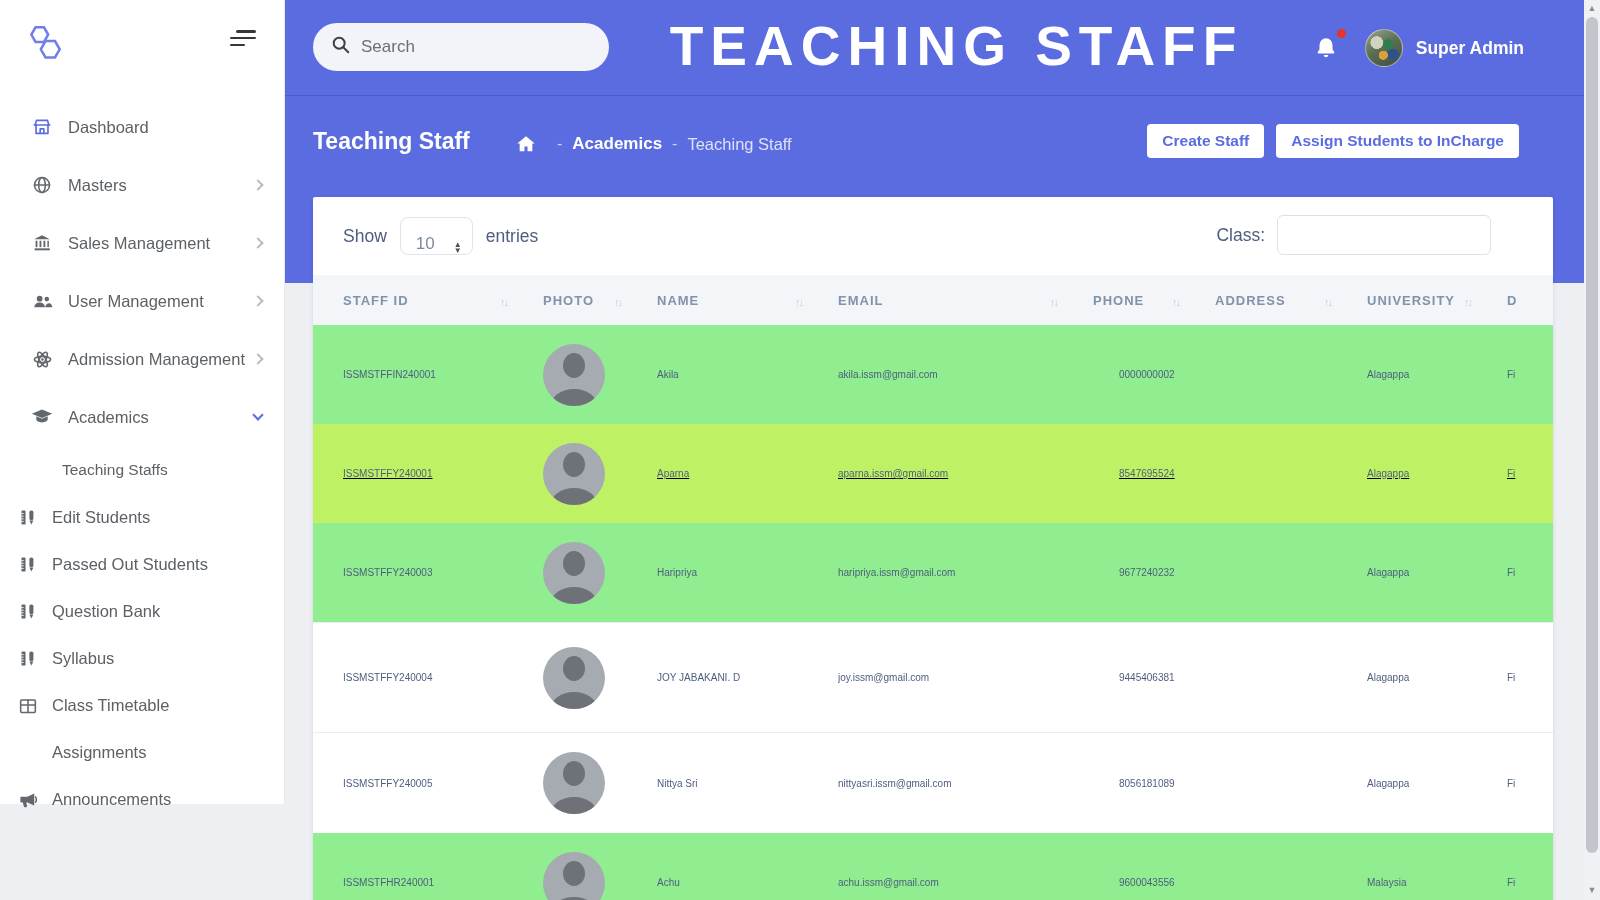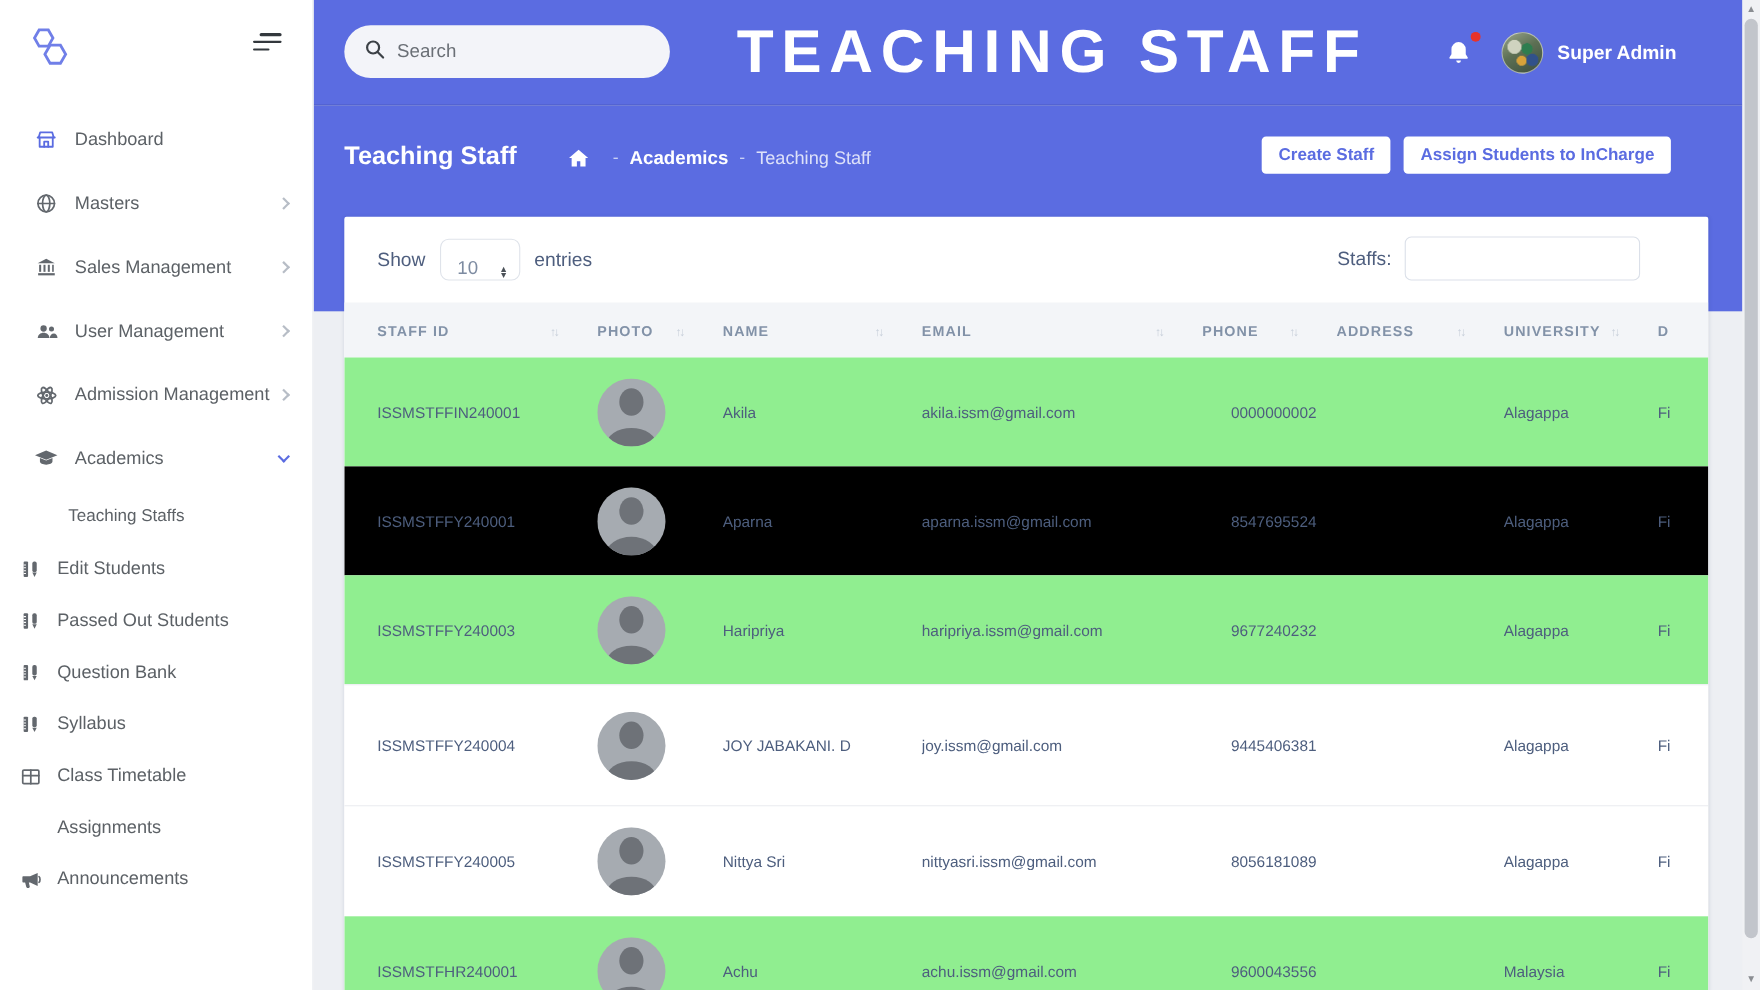--- a/index.html
+++ b/index.html
@@ -1,20 +1,20 @@
 <!DOCTYPE html>
 <html><head>
 <meta charset="utf-8">
 <style>
   * { margin:0; padding:0; box-sizing:border-box; }
   html,body { width:1600px; height:900px; overflow:hidden; font-family:"Liberation Sans", sans-serif; }
   .app { position:relative; width:1600px; height:900px; background:#edeff3; overflow:hidden; }
 
   
-  .sidebar { position:absolute; left:0; top:0; width:285px; height:900px; background:#fff;
+  .sidebar { position:absolute; left:0; top:0; width:285px; height:804px; background:#fff;
              border-right:1px solid #e7e9ee; z-index:5; }
   .sb-head { position:relative; height:96px; }
   .logo { position:absolute; left:24px; top:22px; }
   .hamburger { position:absolute; right:28px; top:30px; width:26px; height:18px; cursor:pointer; }
   .hamburger i { display:block; background:#33383d; height:2.6px; border-radius:2px; margin-bottom:4.2px; }
   .hamburger i:nth-child(1){ width:20px; margin-left:6px; }
   .hamburger i:nth-child(2){ width:26px; }
   .hamburger i:nth-child(3){ width:15px; }
 
   .side-nav { padding-top:2px; }
@@ -89,21 +89,21 @@
                       padding-left:30px; align-items:center; }
   .thead-row { height:50px; background:#f3f5f8; }
   .th { display:flex; align-items:flex-end; padding-right:36px; cursor:pointer; }
   .th .lbl { font-size:13px; font-weight:700; color:#8292a8; letter-spacing:1px; white-space:nowrap; }
   .sort { margin-left:auto; color:#c7cfda; font-size:11px; letter-spacing:-2px; cursor:pointer; }
 
   .trow { height:99px; cursor:pointer; }
   .trow:nth-child(4) { height:110px; }
   .trow:nth-child(5) { height:101px; }
   .trow.plain { border-top:1px solid #ebedf1; }
-  .td { font-size:14px; color:#4d5e7e; white-space:nowrap; overflow:hidden; }
+  .td { font-size:10px; color:#4d5e7e; white-space:nowrap; overflow:hidden; }
   .td.phone { padding-left:26px; }
   .avatar { width:62px; height:62px; border-radius:50%; background:#a6abb1; position:relative; overflow:hidden; }
   .avatar::before { content:""; position:absolute; top:9px; left:50%; transform:translateX(-50%);
                     width:22px; height:25px; border-radius:50%; background:#6e7278; }
   .avatar::after { content:""; position:absolute; bottom:-15px; left:50%; transform:translateX(-50%);
                    width:46px; height:32px; border-radius:50% 50% 0 0; background:#6e7278; }
 
   
   .scrollbar { position:absolute; right:0; top:0; width:16px; height:900px; background:#f0f1f4; z-index:9; }
   .sb-arrow { position:absolute; left:0; width:16px; height:16px; color:#8a8d92; font-size:9px;
@@ -341,21 +341,21 @@
           <span class="select-box">
             <span class="val">10</span>
             <span class="arrows">
                 <span>▲</span>
                 <span>▼</span>
               </span>
           </span>
           <span>entries</span>
         </div>
         <div class="ctl-right">
-          <span>Staffs:</span>
+          <span>Class:</span>
           <input class="tbl-search" type="text" value="" style="">
         </div>
       </div>
       <div class="thead-row">
           <div class="th">
             <span class="lbl">STAFF ID</span>
             <span class="sort">↑↓</span>
           </div>
           <div class="th">
             <span class="lbl">PHOTO</span>
@@ -391,21 +391,21 @@
             <div class="td">
               <div class="avatar"></div>
             </div>
             <div class="td">Akila</div>
             <div class="td">akila.issm@gmail.com</div>
             <div class="td phone">0000000002</div>
             <div class="td"></div>
             <div class="td">Alagappa</div>
             <div class="td">Fi</div>
           </div>
-          <div class="trow" style="background: #000000; text-decoration: underline;">
+          <div class="trow" style="background: #bef264; text-decoration: underline;">
             <div class="td">ISSMSTFFY240001</div>
             <div class="td">
               <div class="avatar"></div>
             </div>
             <div class="td">Aparna</div>
             <div class="td">aparna.issm@gmail.com</div>
             <div class="td phone">8547695524</div>
             <div class="td"></div>
             <div class="td">Alagappa</div>
             <div class="td">Fi</div>

